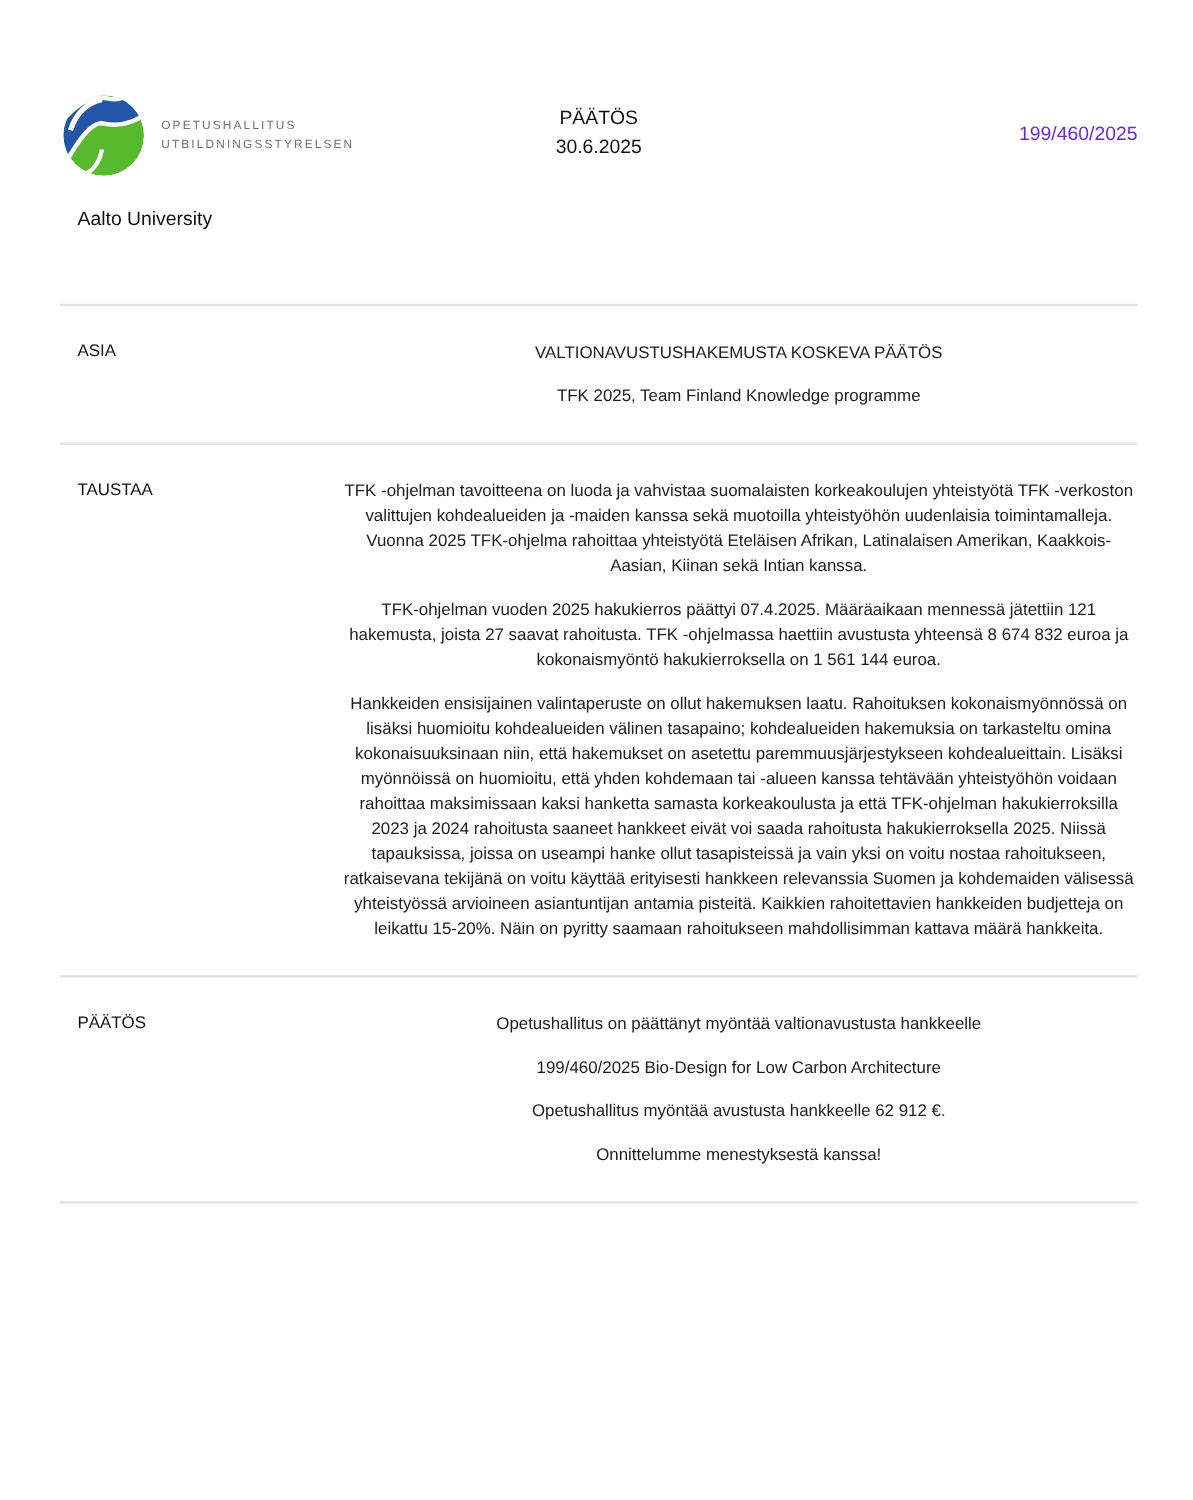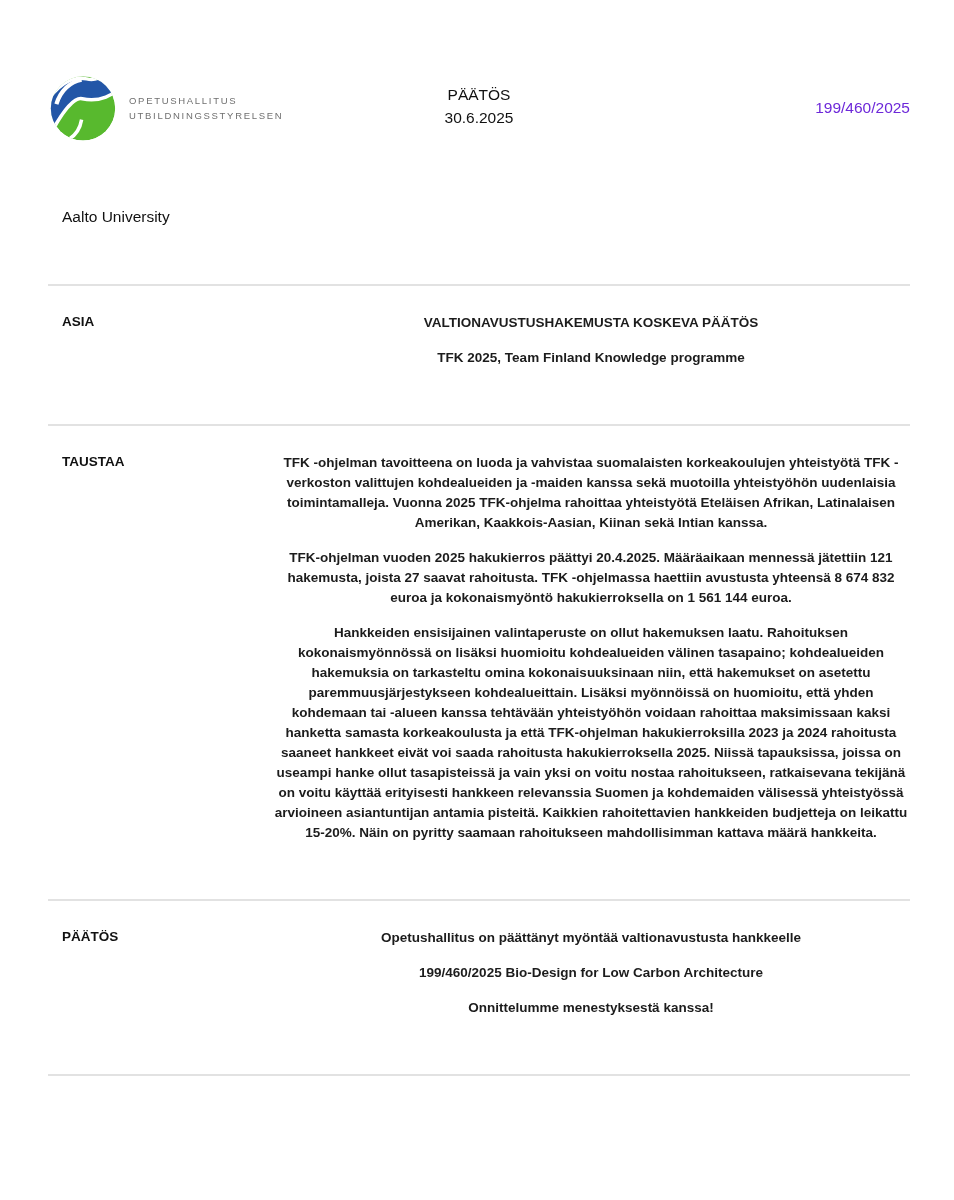--- a/index.html
+++ b/index.html
@@ -15,29 +15,29 @@
 
   
   .hdr { display: grid; grid-template-columns: 1fr auto 1fr; align-items: flex-start; }
   .logo-block { display: flex; align-items: center; gap: 11px; height: 70px; }
   .logo-svg { width: 70px; height: 70px; display: block; }
   .wordmark { font-size: 9.5px; letter-spacing: 1.7px; color: #6f6f6f; line-height: 15px; padding-top: 2px; }
   .doc-meta { text-align: center; font-size: 15.5px; line-height: 23px; padding-top: 11px; color: #111; }
   .diary { text-align: right; font-size: 15.5px; padding-top: 27px; color: #6d28d9; }
 
   
-  .recipient { margin-top: 66px; padding-left: 14px; font-size: 15.5px; color: #111; }
+  .recipient { margin-top: 25px; padding-left: 14px; font-size: 15.5px; color: #111; }
 
   
   hr.div { border: 0; border-top: 2px solid #e2e2e2; margin: 0; }
   hr.d1 { margin-top: 58px; }
   hr.last { margin-bottom: 72px; }
 
   
-  .sec { display: grid; grid-template-columns: 224px 1fr; padding: 27px 0 56px; font-weight: bold; }
+  .sec { display: grid; grid-template-columns: 224px 1fr; padding: 27px 0 27px; }
   .sec .label { font-size: 13.5px; padding-left: 14px; padding-top: 1px; color: #111; }
   .sec .content { max-width: 640px; text-align: center; }
   .sec .content p { margin: 0 0 15px; font-size: 13.5px; line-height: 20px; color: #1c1c1c; }
   .sec .content p:last-child { margin-bottom: 0; }
 </style>
 </head>
 <body>
 
 <div class="page">
 
@@ -80,31 +80,32 @@
       <p>TFK 2025, Team Finland Knowledge programme</p>
     </div>
   </section>
 
   <hr class="div">
 
   <section class="sec">
     <div class="label">TAUSTAA</div>
     <div class="content">
       <p>TFK -ohjelman tavoitteena on luoda ja vahvistaa suomalaisten korkeakoulujen yhteistyötä TFK -verkoston valittujen kohdealueiden ja -maiden kanssa sekä muotoilla yhteistyöhön uudenlaisia toimintamalleja. Vuonna 2025 TFK-ohjelma rahoittaa yhteistyötä Eteläisen Afrikan, Latinalaisen Amerikan, Kaakkois-Aasian, Kiinan sekä Intian kanssa.</p>
-      <p>TFK-ohjelman vuoden 2025 hakukierros päättyi 20.4.2025. Määräaikaan mennessä jätettiin 121 hakemusta, joista 27 saavat rahoitusta. TFK -ohjelmassa haettiin avustusta yhteensä 8 674 832 euroa ja kokonaismyöntö hakukierroksella on 1 561 144 euroa.</p>
+      <p>TFK-ohjelman vuoden 2025 hakukierros päättyi 07.4.2025. Määräaikaan mennessä jätettiin 121 hakemusta, joista 27 saavat rahoitusta. TFK -ohjelmassa haettiin avustusta yhteensä 8 674 832 euroa ja kokonaismyöntö hakukierroksella on 1 561 144 euroa.</p>
       <p>Hankkeiden ensisijainen valintaperuste on ollut hakemuksen laatu. Rahoituksen kokonaismyönnössä on lisäksi huomioitu kohdealueiden välinen tasapaino; kohdealueiden hakemuksia on tarkasteltu omina kokonaisuuksinaan niin, että hakemukset on asetettu paremmuusjärjestykseen kohdealueittain. Lisäksi myönnöissä on huomioitu, että yhden kohdemaan tai -alueen kanssa tehtävään yhteistyöhön voidaan rahoittaa maksimissaan kaksi hanketta samasta korkeakoulusta ja että TFK-ohjelman hakukierroksilla 2023 ja 2024 rahoitusta saaneet hankkeet eivät voi saada rahoitusta hakukierroksella 2025. Niissä tapauksissa, joissa on useampi hanke ollut tasapisteissä ja vain yksi on voitu nostaa rahoitukseen, ratkaisevana tekijänä on voitu käyttää erityisesti hankkeen relevanssia Suomen ja kohdemaiden välisessä yhteistyössä arvioineen asiantuntijan antamia pisteitä. Kaikkien rahoitettavien hankkeiden budjetteja on leikattu 15-20%. Näin on pyritty saamaan rahoitukseen mahdollisimman kattava määrä hankkeita.</p>
     </div>
   </section>
 
   <hr class="div">
 
   <section class="sec">
     <div class="label">PÄÄTÖS</div>
     <div class="content">
       <p>Opetushallitus on päättänyt myöntää valtionavustusta hankkeelle</p>
       <p>199/460/2025 Bio-Design for Low Carbon Architecture</p>
+      <p>Opetushallitus myöntää avustusta hankkeelle 62 912 €.</p>
       <p>Onnittelumme menestyksestä kanssa!</p>
     </div>
   </section>
 
   <hr class="div last">
 
 </div>
 
 </body></html>

